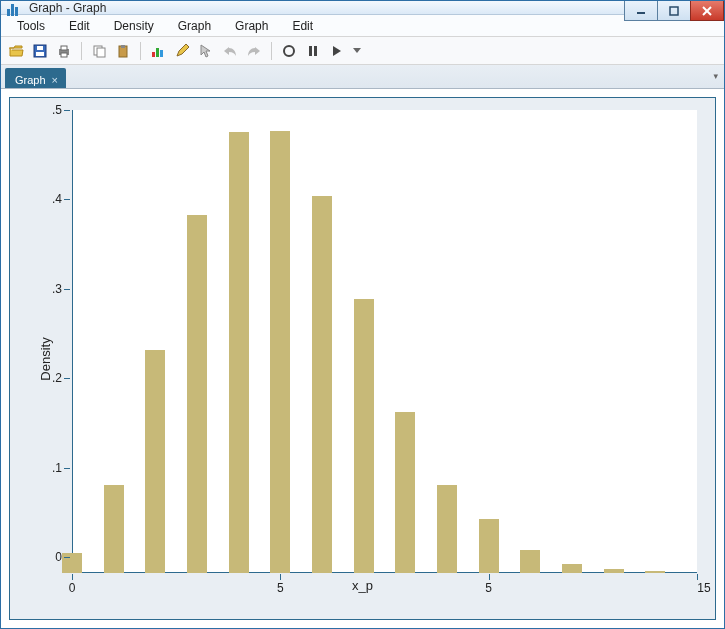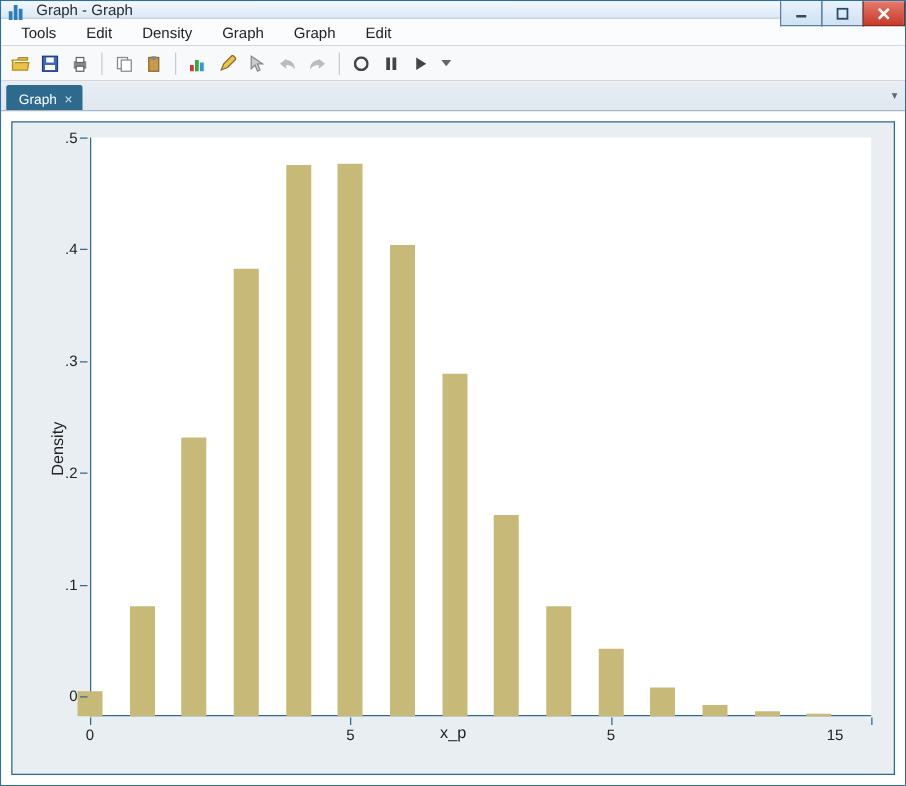--- a/index.html
+++ b/index.html
@@ -301,18 +301,18 @@
           <div class="ylab" style="top: 89.4px;">.4</div>
           <div class="ytick" style="top: 0px;"></div>
           <div class="ylab" style="top: 0px;">.5</div>
           <div class="xtick" style="left: 0px;"></div>
           <div class="xlab" style="left: 0px;">0</div>
           <div class="xtick" style="left: 208.333px;"></div>
           <div class="xlab" style="left: 208.333px;">5</div>
           <div class="xtick" style="left: 416.667px;"></div>
           <div class="xlab" style="left: 416.667px;">5</div>
           <div class="xtick" style="left: 625px;"></div>
-          <div class="xlab" style="left: 596px;">15</div>
+          <div class="xlab" style="left: 632px;">15</div>
         </div>
     </div>
   </div>
 
 </div>
 
 </body></html>

